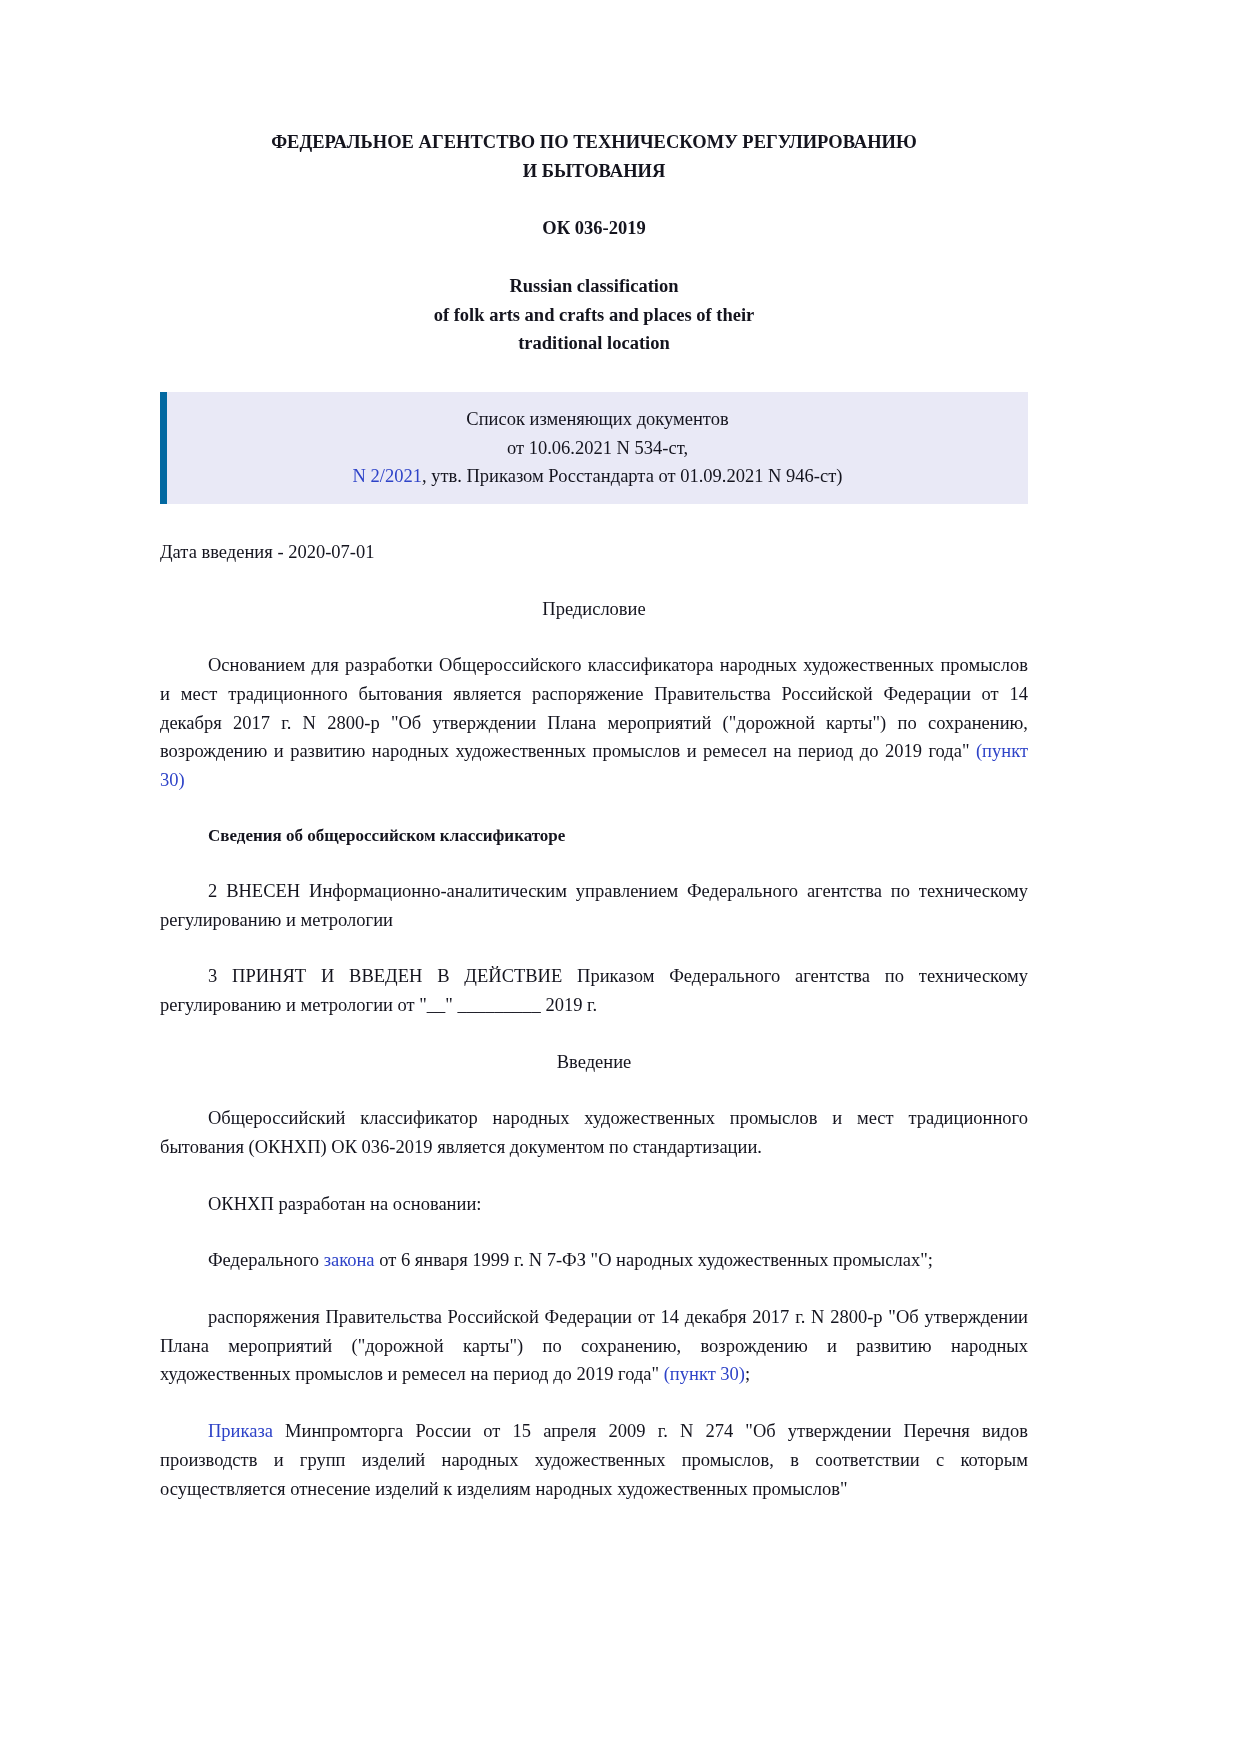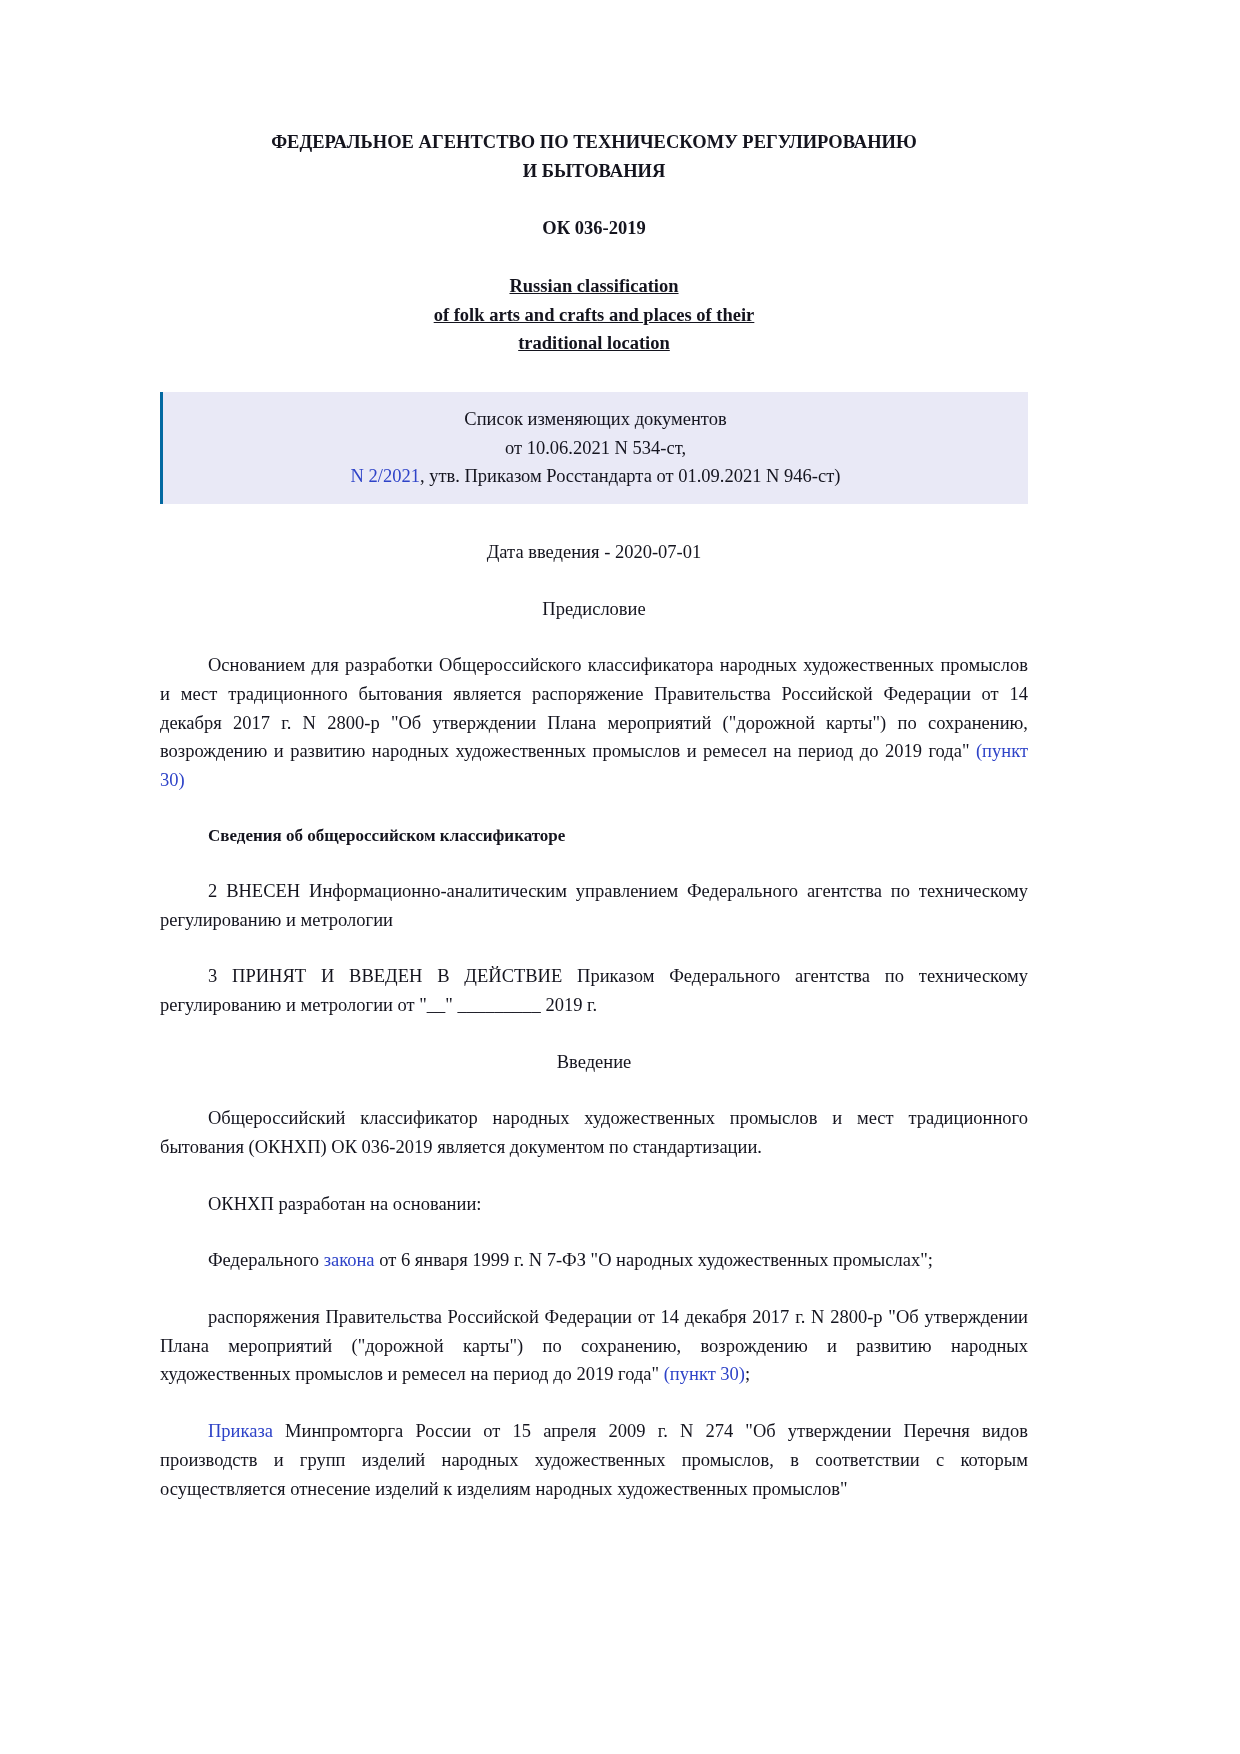--- a/index.html
+++ b/index.html
@@ -18,34 +18,34 @@
     color: #14141e;
     font-size: 18.5px;
     line-height: 1.55;
   }
   p { margin: 0; }
   .center { text-align: center; }
   .bold { font-weight: bold; }
   .prewrap { white-space: pre-line; }
 
   .title-block p { margin-bottom: 29px; }
-  .title-block p:last-child { margin-bottom: 0; text-decoration: underline; }
+  .title-block p:last-child { margin-bottom: 0; }
 
   .amendments-box {
     margin-top: 34px;
     background: #e9e9f6;
-    border-left: 3px solid #0369a1;
+    border-left: 7px solid #0369a1;
     padding: 13px 20px;
     text-align: center;
   }
   .box-line { min-height: 28px; }
 
   .date-line {
     margin-top: 34px;
-    text-align: center;
+    text-align: left;
   }
 
   .section-heading {
     font-weight: normal;
     text-align: center;
     margin: 28px 0;
     font-size: 18.5px;
   }
   .sub-heading {
     font-weight: bold;

